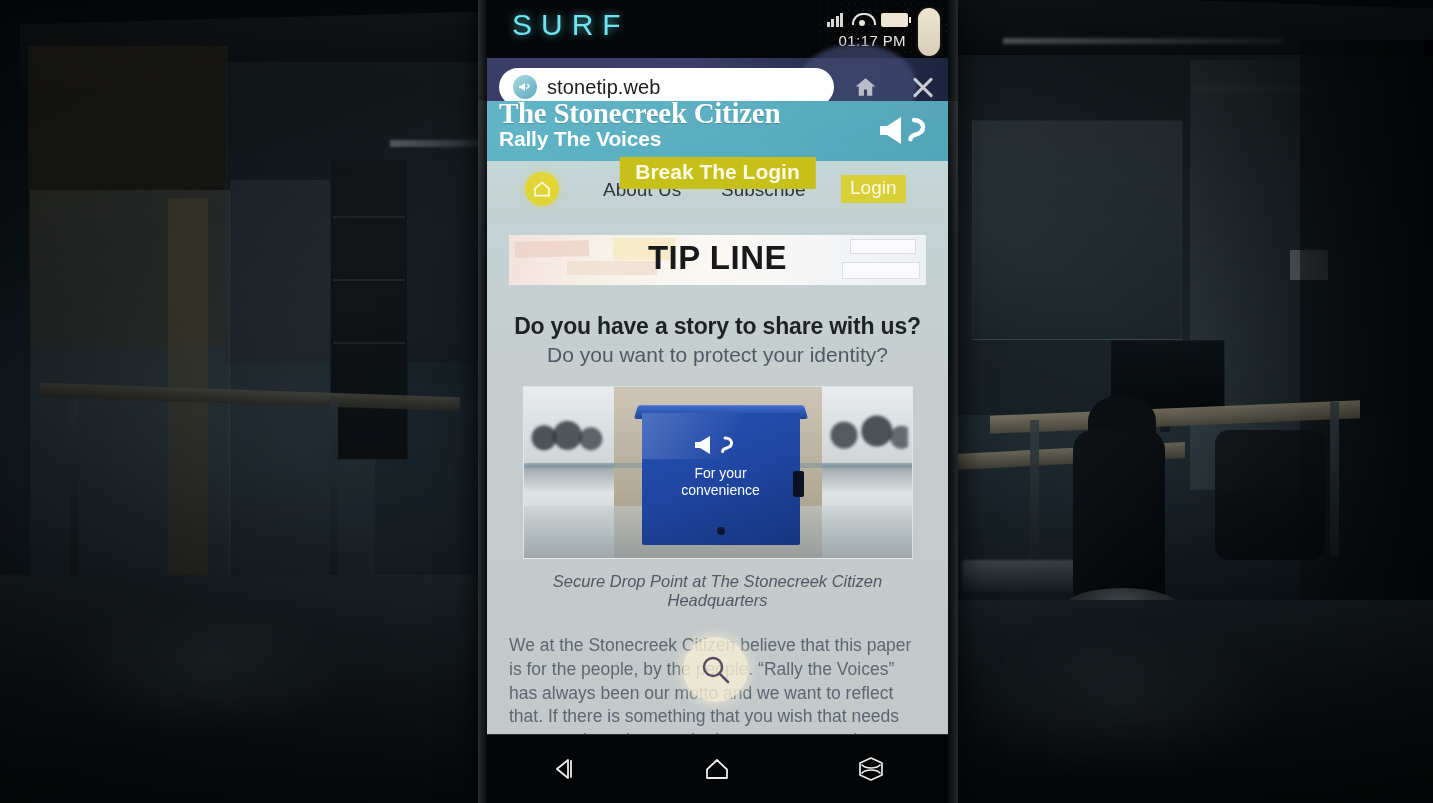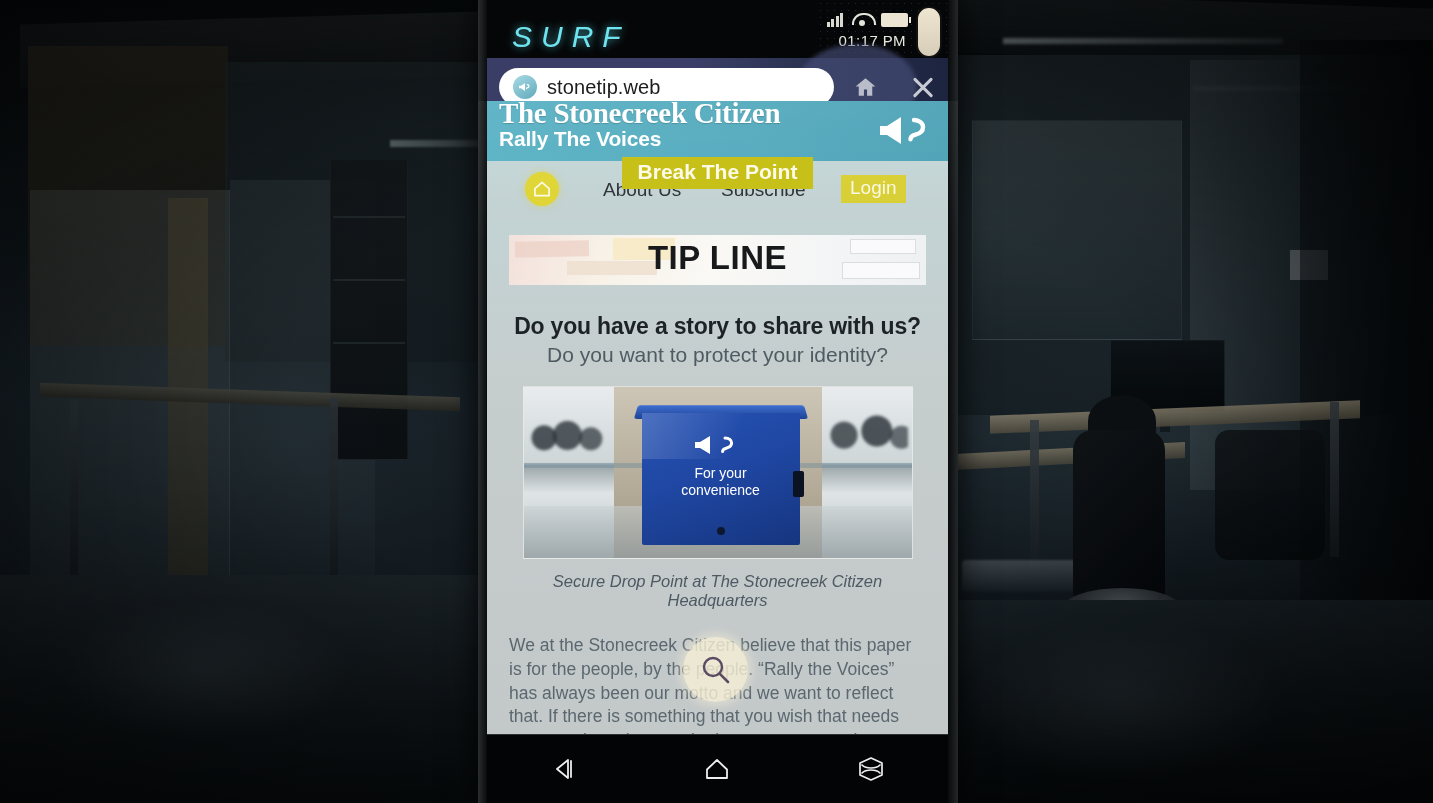--- a/index.html
+++ b/index.html
@@ -192,24 +192,23 @@
     background:#050607;
   }
   .dot-grid {
     position:absolute; left:330px; top:0; width:131px; height:58px;
     background-image:
       radial-gradient(rgba(140,150,155,.40) 0.8px, transparent 0.9px);
     background-size:7px 7px;
     opacity:.55;
   }
   .surf-logo {
-    position:absolute; left:25px; top:20px;
+    position:absolute; left:25px; top:8px;
     color:#6fe4ef; font-size:30px; font-weight:400; letter-spacing:9px;
     text-shadow: 0 0 9px rgba(90,220,235,.75);
-    font-style: italic;
   }
   .sb-icons { position:absolute; right:40px; top:12px; display:flex; align-items:flex-end; gap:9px; }
   .ic-signal { display:flex; align-items:flex-end; gap:1.5px; height:15px; }
   .ic-signal i { width:3px; background:#d9d9cf; display:block; }
   .ic-signal i:nth-child(1){height:5px;} .ic-signal i:nth-child(2){height:8px;}
   .ic-signal i:nth-child(3){height:11px;} .ic-signal i:nth-child(4){height:14px;}
   .ic-wifi { width:20px; height:15px; position:relative; }
   .ic-wifi::before {
     content:""; position:absolute; left:0; top:1px; width:20px; height:10px;
     border:2.5px solid #e4e4da; border-bottom:none;
@@ -580,21 +579,21 @@
       </div>
 
       <div class="tipline-banner">
         <span class="p1"></span>
         <span class="p2"></span>
         <span class="p3"></span>
         <span class="p4"></span>
         <span class="p5"></span>
         <div class="tipline-title">TIP LINE</div>
       </div>
-      <div class="break-news">Break The Point</div>
+      <div class="break-news">Break The Login</div>
 
       <div class="q1">Do you have a story to share with us?</div>
       <div class="q2">Do you want to protect your identity?</div>
 
       <div class="photo">
         <div class="photo-bg-l"></div>
         <div class="photo-bg-r"></div>
         <div class="photo-wall"></div>
         <div class="photo-figs"></div>
         <div class="photo-figs-r"></div>

